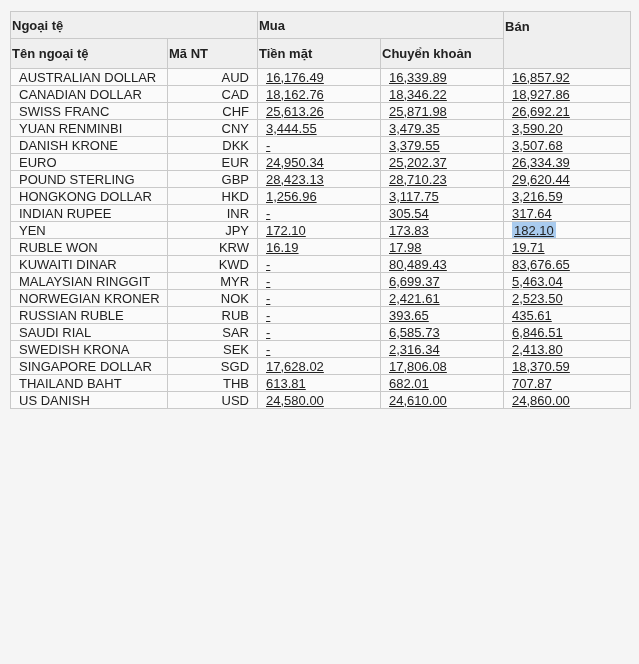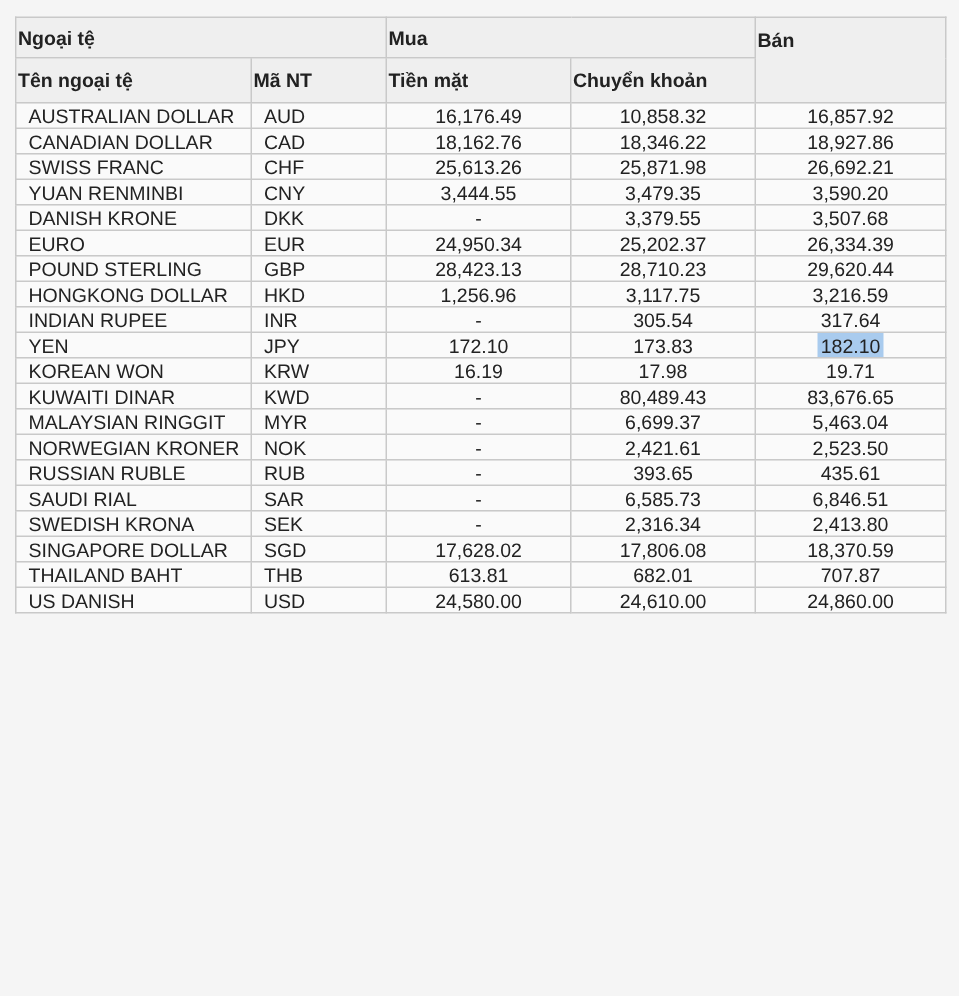--- a/index.html
+++ b/index.html
@@ -44,22 +44,22 @@
     vertical-align: top;
     padding-top: 7px;
   }
   tbody tr { height: 17px; }
   tbody td {
     background: var(--cell-bg);
     vertical-align: middle;
     padding: 0 8px;
   }
   td.c-name { text-align: left; }
-  td.c-code { text-align: left; }
-  td.c-num  { text-align: center; }
+  td.c-code { text-align: right; }
+  td.c-num  { text-align: left; text-decoration: underline; }
   .sel {
     background: var(--selection);
     padding: 2px 2px;
   }
 </style>
 </head>
 <body>
 
 <table class="rates-table">
   <colgroup>
@@ -80,21 +80,21 @@
       <th>Mã NT</th>
       <th>Tiền mặt</th>
       <th>Chuyển khoản</th>
     </tr>
   </thead>
   <tbody>
   <tr>
     <td class="c-name">AUSTRALIAN DOLLAR</td>
     <td class="c-code">AUD</td>
     <td class="c-num">16,176.49</td>
-    <td class="c-num">10,858.32</td>
+    <td class="c-num">16,339.89</td>
     <td class="c-num"><span>16,857.92</span></td>
   </tr>
 
   <tr>
     <td class="c-name">CANADIAN DOLLAR</td>
     <td class="c-code">CAD</td>
     <td class="c-num">18,162.76</td>
     <td class="c-num">18,346.22</td>
     <td class="c-num"><span>18,927.86</span></td>
   </tr>
@@ -157,21 +157,21 @@
 
   <tr>
     <td class="c-name">YEN</td>
     <td class="c-code">JPY</td>
     <td class="c-num">172.10</td>
     <td class="c-num">173.83</td>
     <td class="c-num"><span class="sel">182.10</span></td>
   </tr>
 
   <tr>
-    <td class="c-name">KOREAN WON</td>
+    <td class="c-name">RUBLE WON</td>
     <td class="c-code">KRW</td>
     <td class="c-num">16.19</td>
     <td class="c-num">17.98</td>
     <td class="c-num"><span>19.71</span></td>
   </tr>
 
   <tr>
     <td class="c-name">KUWAITI DINAR</td>
     <td class="c-code">KWD</td>
     <td class="c-num">-</td>

